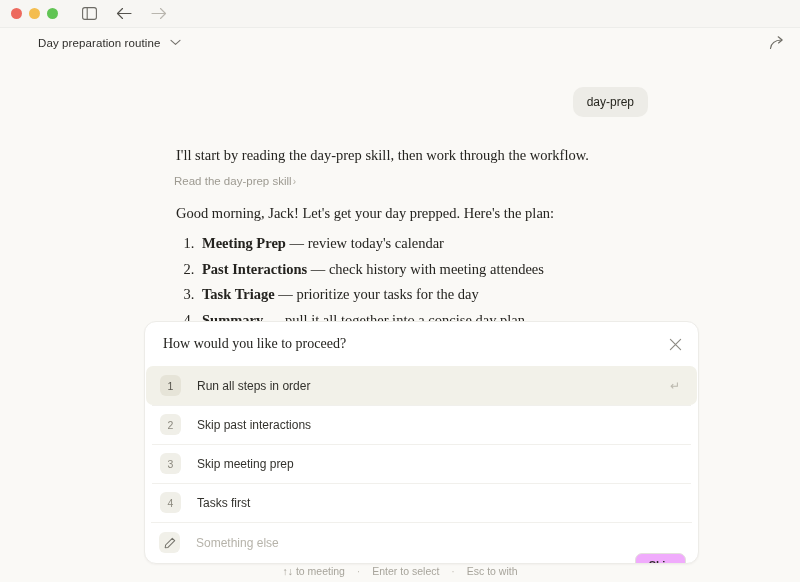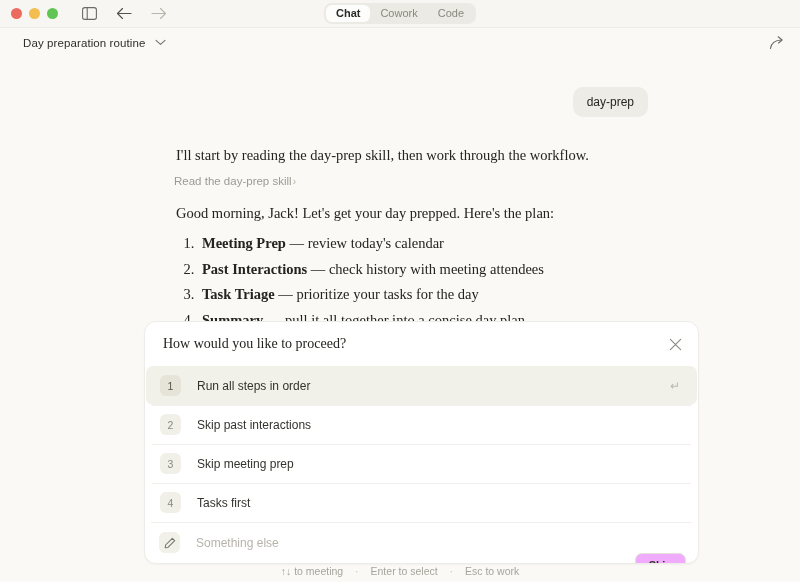--- a/index.html
+++ b/index.html
@@ -40,21 +40,21 @@
   .tab.active { background: #fdfdfb; color: #2b2a27; font-weight: bold; }
 
   
   .header {
     position: relative; height: 30px; width: 100%;
     border-top: 1px solid #ededea;
     display: flex; align-items: center;
     background: #faf9f6;
   }
   .doc-title {
-    font-size: 11.5px; color: #2f2e2b; margin-left: 23px; letter-spacing: .1px;
+    font-size: 11.5px; color: #2f2e2b; margin-left: 38px; letter-spacing: .1px;
   }
   .chev { margin-left: 10px; display: inline-flex; }
   .share-icon { position: absolute; right: 14px; top: 7px; }
 
   
   .conversation { position: relative; padding: 0 0 0 16px; }
 
   .user-row { display: flex; justify-content: flex-end; padding: 30px 152px 0 0; }
   .user-bubble {
     background: #edece7; color: #27261f;
@@ -171,25 +171,20 @@
           <path d="M15 6.5H1.5M1.5 6.5L6.5 1.5M1.5 6.5L6.5 11.5" stroke="#55534d" stroke-width="1.15" stroke-linecap="round" stroke-linejoin="round"></path>
         </svg>
       </span>
       <span class="nav-btn">
         <svg width="16" height="13" viewBox="0 0 16 13" fill="none">
           <path d="M1 6.5H14.5M14.5 6.5L9.5 1.5M14.5 6.5L9.5 11.5" stroke="#b9b6ae" stroke-width="1.15" stroke-linecap="round" stroke-linejoin="round"></path>
         </svg>
       </span>
     </div>
 
-    <div class="tabs">
-      <div class="tab active">Chat</div>
-      <div class="tab">Cowork</div>
-      <div class="tab">Code</div>
-    </div>
   </div>
 
   <div class="header">
     <div class="doc-title">Day preparation routine</div>
     <span class="chev">
       <svg width="11" height="7" viewBox="0 0 11 7" fill="none">
         <path d="M1 1.3L5.5 5.4L10 1.3" stroke="#73716b" stroke-width="1.1" stroke-linecap="round" stroke-linejoin="round"></path>
       </svg>
     </span>
     <span class="share-icon">
@@ -280,16 +275,16 @@
       <input class="other-input" type="text" placeholder="Something else" style="">
       <button class="skip-btn">Skip</button>
     </div>
   </div>
 
   <div class="hints">
     <span class="grp">↑↓ to meeting</span>
     <span class="sep">·</span>
     <span class="grp">Enter to select</span>
     <span class="sep">·</span>
-    <span class="grp">Esc to work</span>
+    <span class="grp">Esc to with</span>
   </div>
 
 </div>
 
 </body></html>

